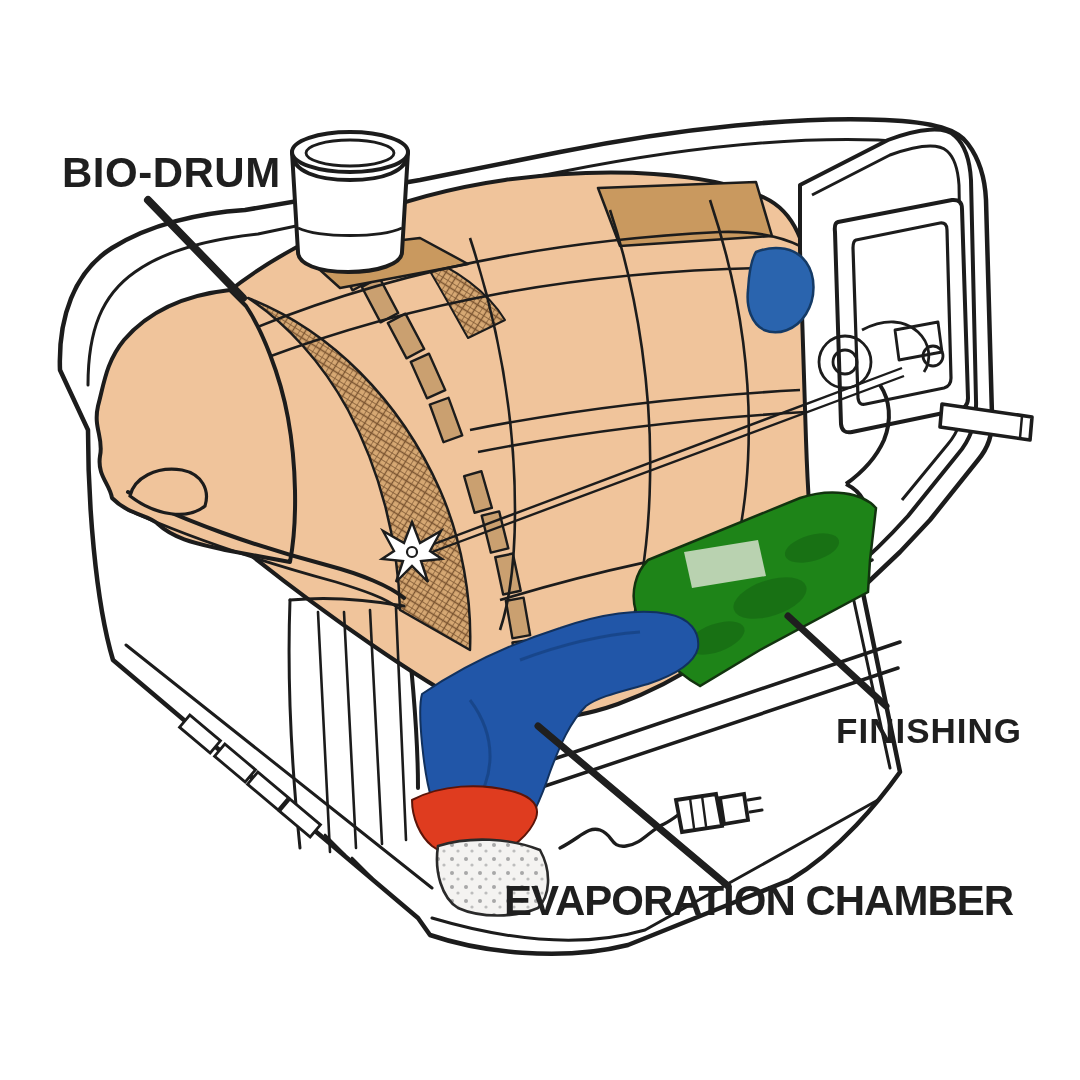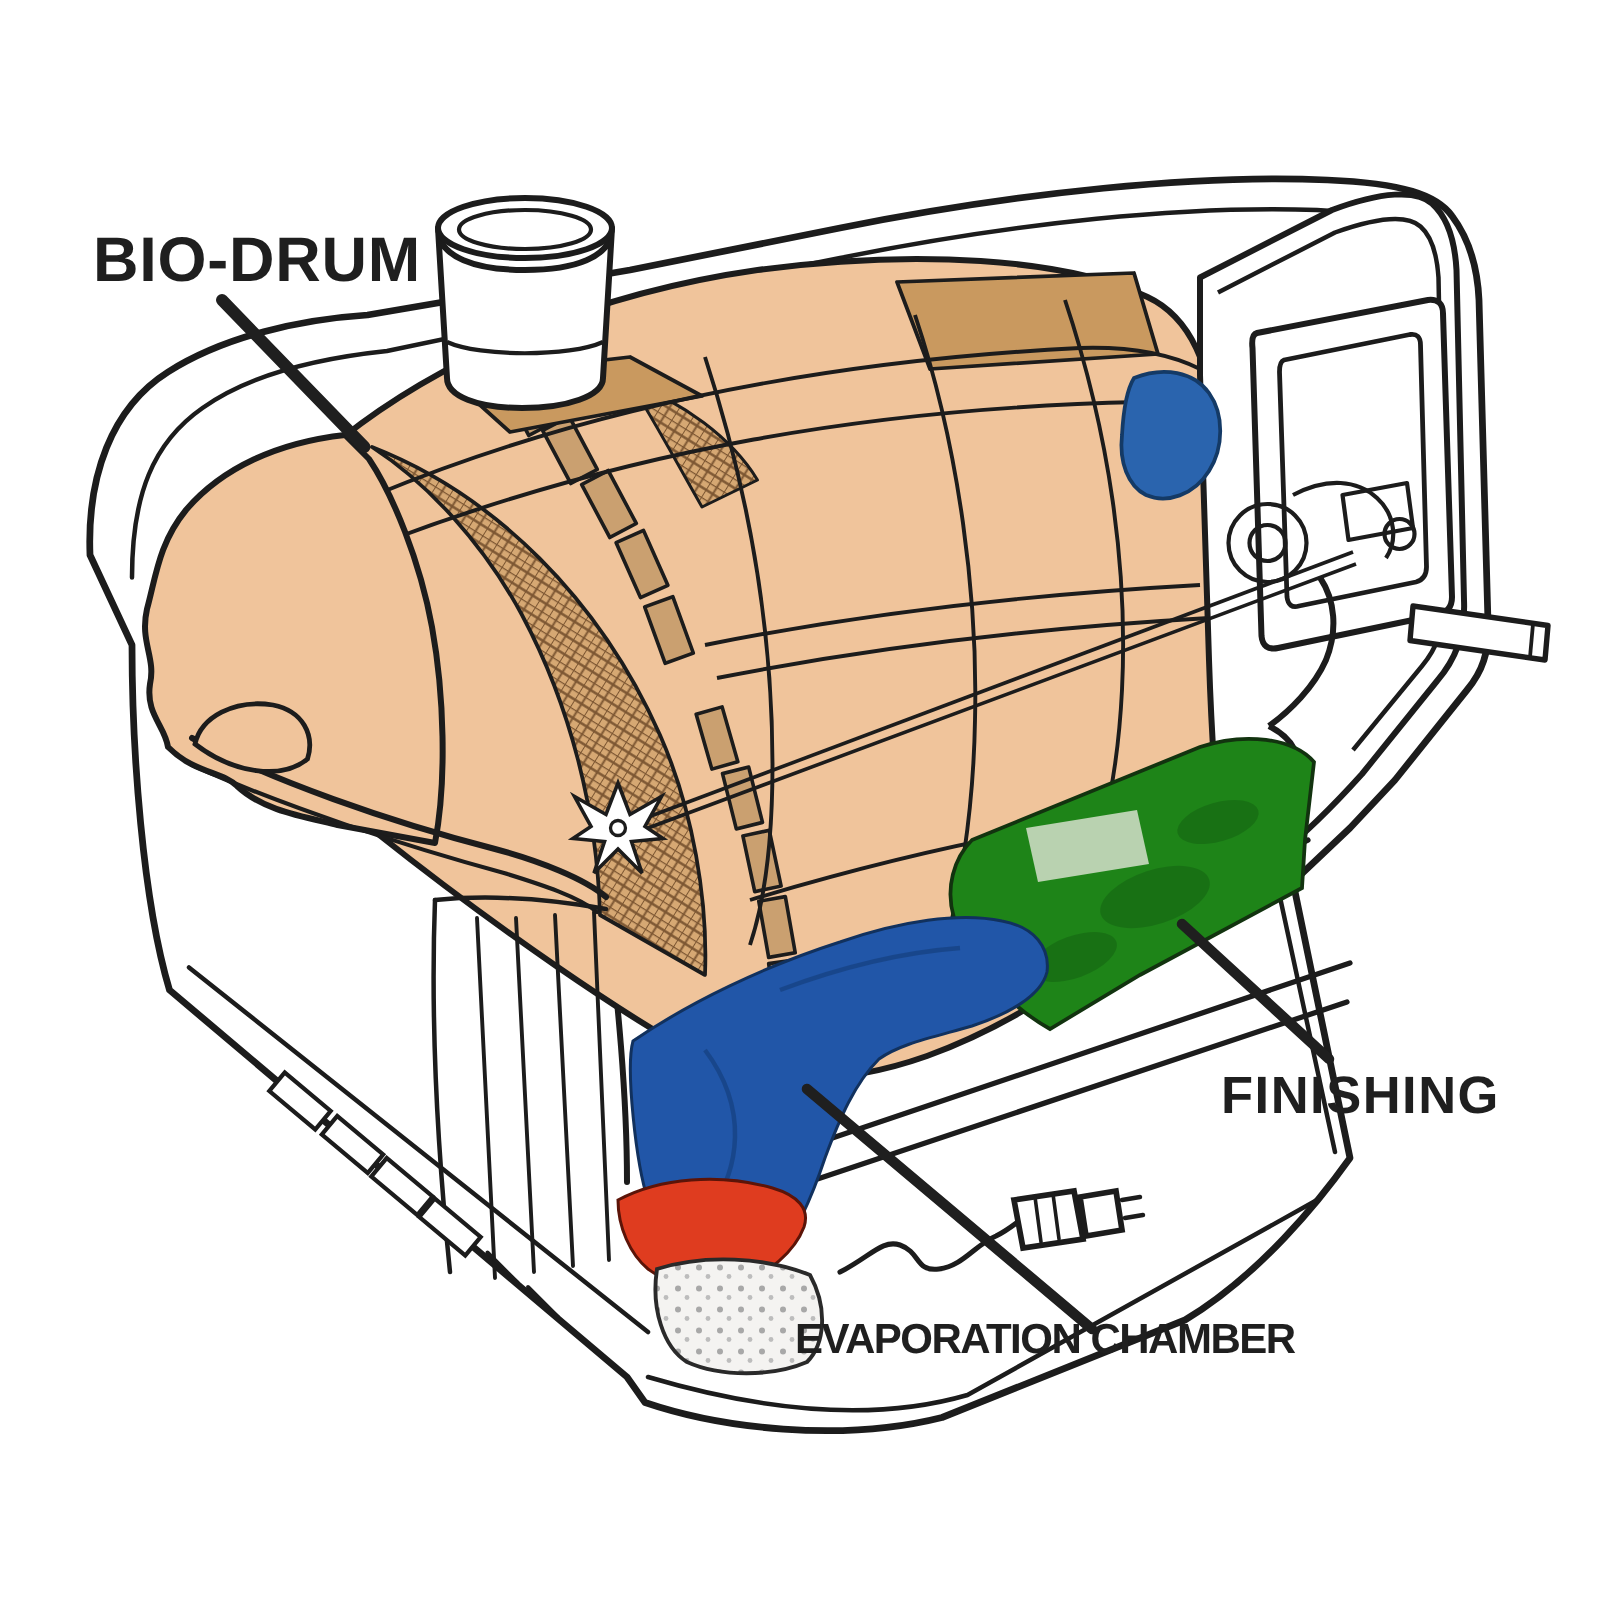--- a/index.html
+++ b/index.html
@@ -2,23 +2,23 @@
 <html><head>
 <meta charset="utf-8">
 <style>
   html,body{margin:0;padding:0;background:#ffffff;}
   #stage{position:relative;width:1080px;height:1080px;background:#ffffff;overflow:hidden;
          font-family:"Liberation Sans",sans-serif;}
   #stage svg{position:absolute;left:0;top:0;}
   .label{position:absolute;font-weight:700;color:#1f1f1f;line-height:1.08;
          font-family:"Liberation Sans",sans-serif;white-space:nowrap;text-align:right;}
   .label-bio{left:62px;top:150px;font-size:42px;letter-spacing:0.5px;}
-  .label-finishing{left:792px;top:712px;width:230px;text-align:center;font-size:35px;letter-spacing:1px;}
+  .label-finishing{left:792px;top:712px;width:230px;font-size:35px;letter-spacing:1px;}
   .label-finishing div{margin-bottom:6px;}
-  .label-evap{left:530px;top:878px;font-size:28px;letter-spacing:-1px;}
+  .label-evap{left:504px;top:878px;font-size:42px;letter-spacing:-1px;}
 </style>
 </head>
 <body>
 
 <div id="stage">
 
 <svg width="1080" height="1080" viewBox="0 0 1080 1080">
   <defs>
     <pattern id="mesh" width="11" height="11" patternUnits="userSpaceOnUse" patternTransform="rotate(32)">
       <rect width="11" height="11" fill="#d6a873"></rect>

